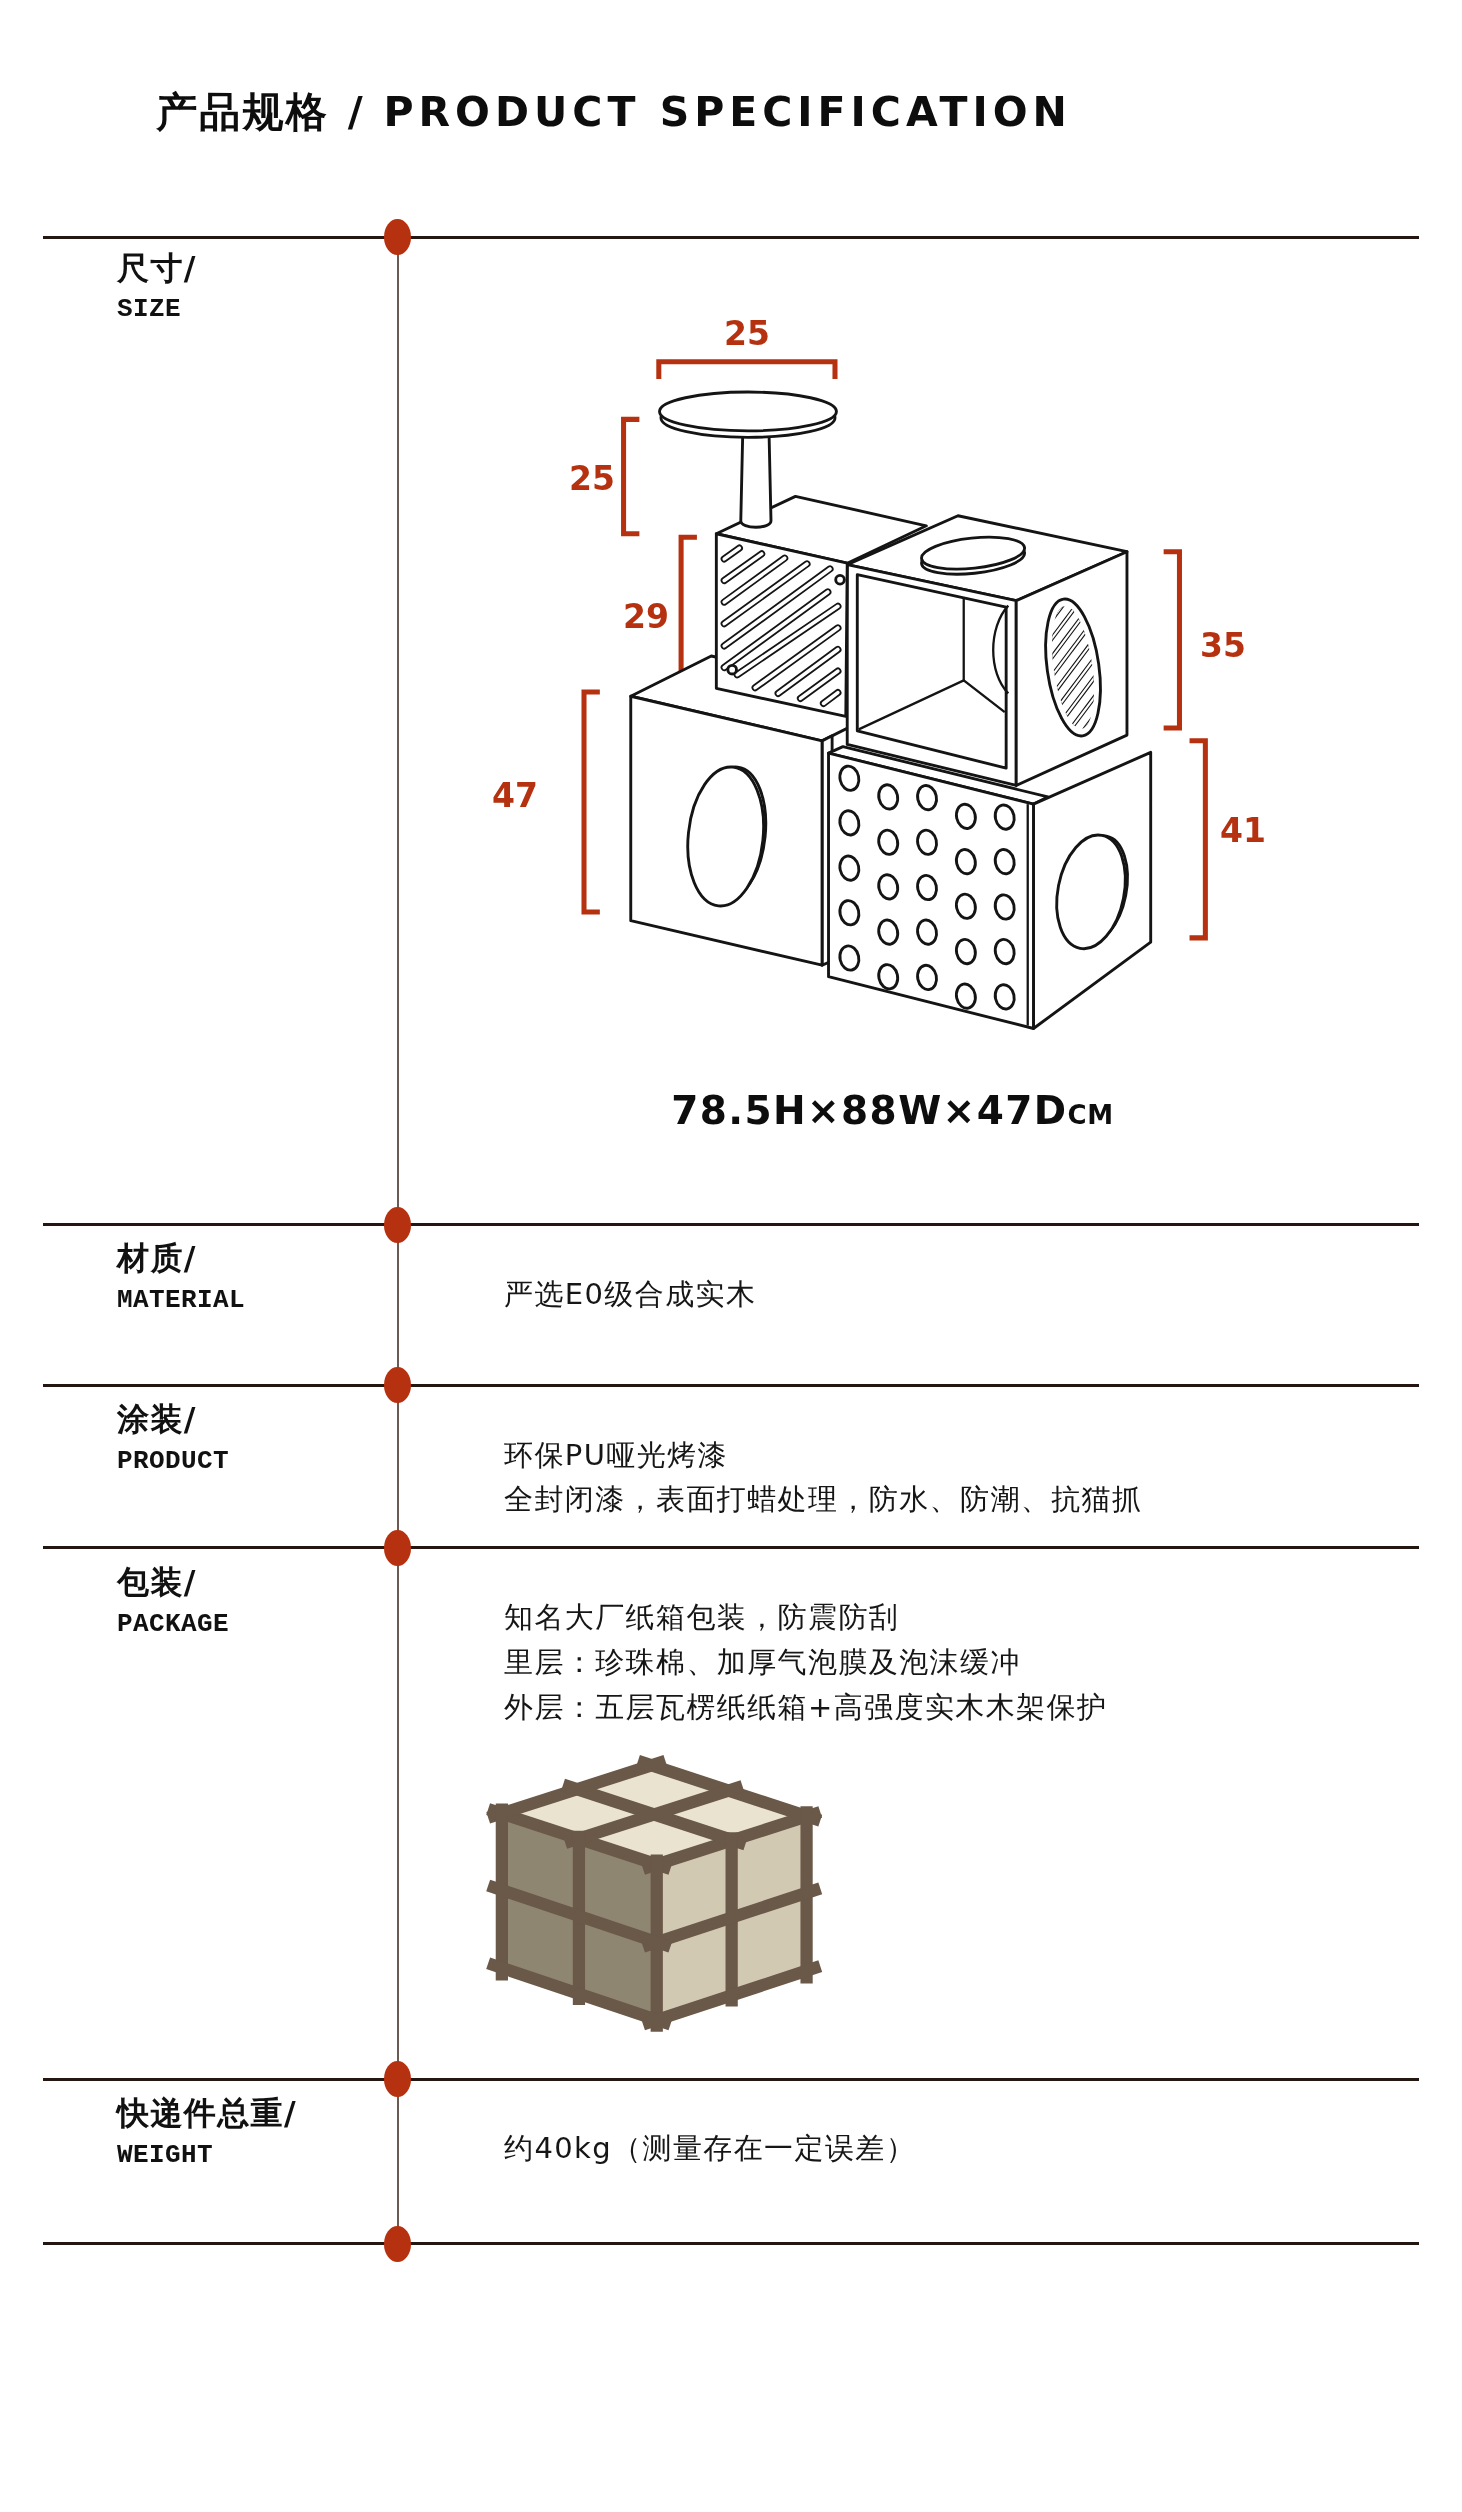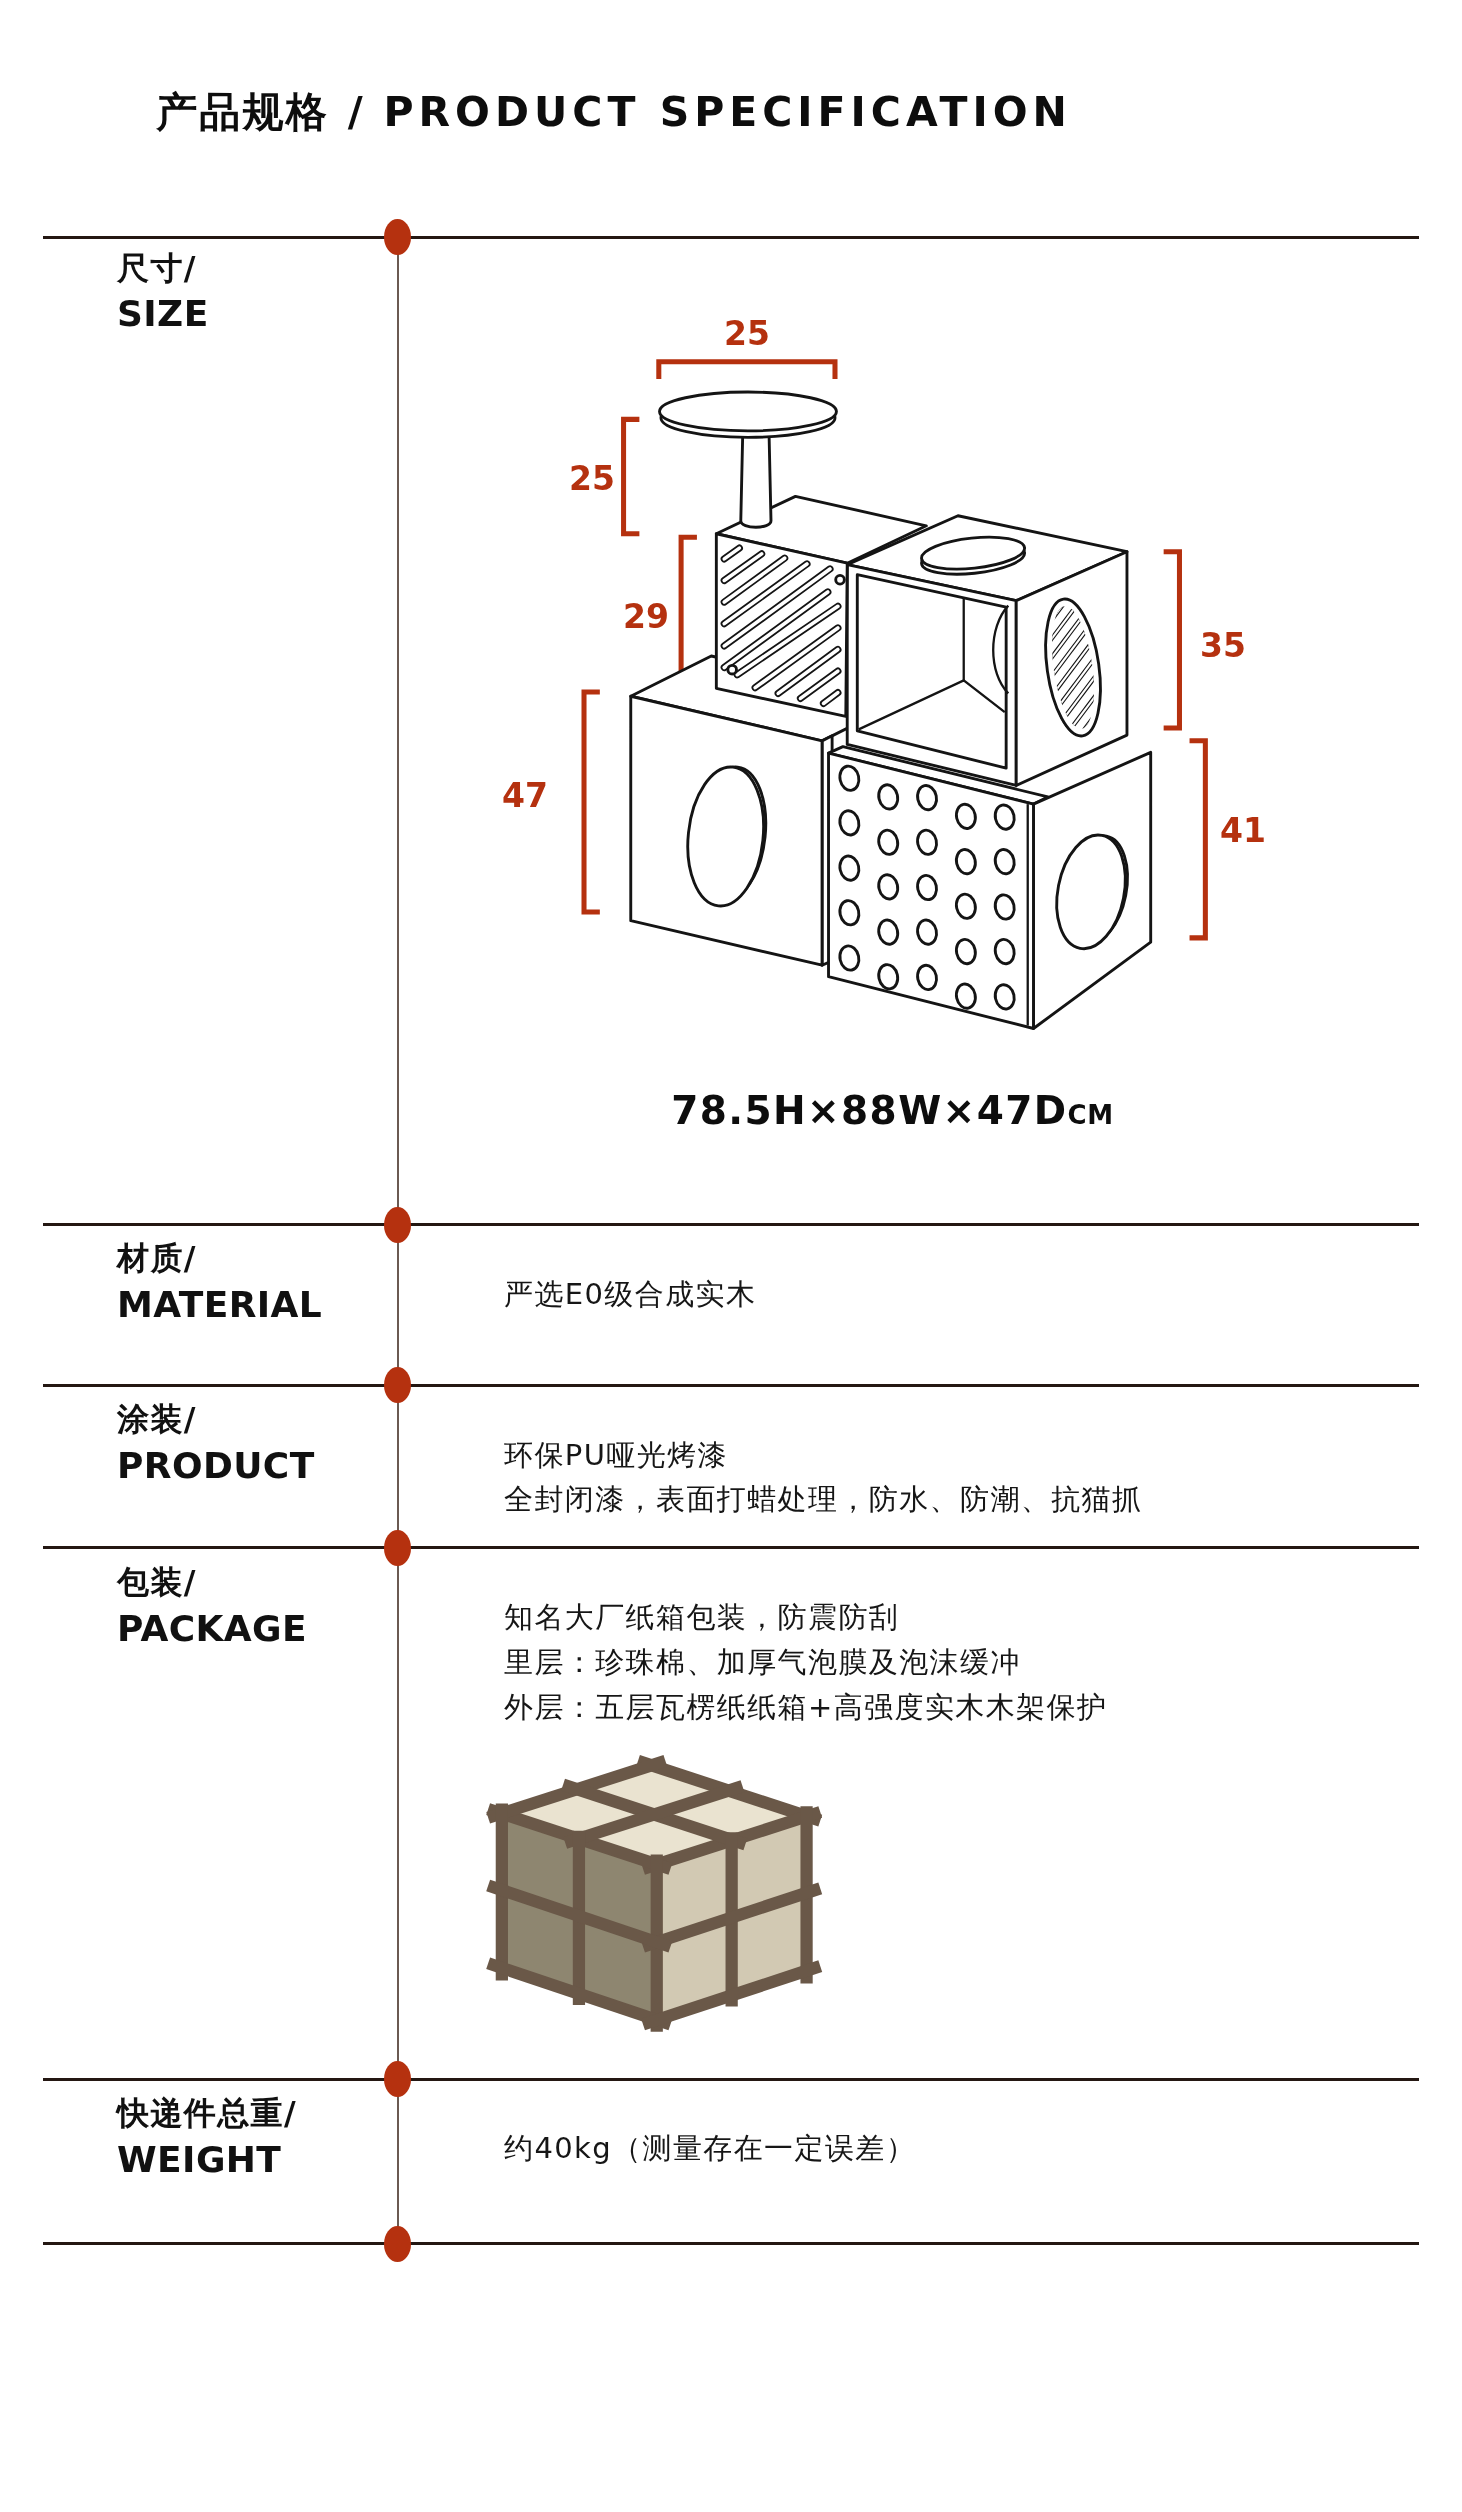--- a/index.html
+++ b/index.html
@@ -10,21 +10,21 @@
   .title{
     position:absolute;top:85px;left:0;width:1228px;text-align:center;
     font-size:41px;font-weight:700;letter-spacing:2.2px;color:#0d0d0d;white-space:nowrap;
   }
   .title .en{letter-spacing:5px;}
   .title .sep{padding:0 18.7px;}
   .hr{position:absolute;left:43px;width:1376px;height:2.9px;background:#241712;}
   .vline{position:absolute;left:397px;top:237px;width:2.2px;height:2006px;background:#6b5a52;}
   .dot{position:absolute;left:384px;width:27px;height:36px;border-radius:50%;background:#b5310f;}
   .sec-zh{position:absolute;left:117px;font-size:32px;font-weight:700;letter-spacing:1.4px;line-height:1;white-space:nowrap;}
-  .sec-en{position:absolute;left:117px;font-size:36px;font-weight:700;letter-spacing:0.4px;line-height:1;white-space:nowrap;}
+  .sec-en{position:absolute;left:117px;font-size:26px;font-weight:700;letter-spacing:0.4px;line-height:1;white-space:nowrap;font-family:Liberation Mono, monospace;}
   .body-line{position:absolute;left:504px;font-size:29px;color:#161616;letter-spacing:1.4px;line-height:1;white-space:nowrap;margin-top:36px;}
   .caption{position:absolute;left:619px;top:1088px;width:547px;text-align:center;font-weight:700;font-size:39px;letter-spacing:1.4px;color:#0d0d0d;white-space:nowrap;}
   .caption .unit{font-size:26px;letter-spacing:0.7px;}
   .dim{position:absolute;width:72px;text-align:center;color:#b5310f;font-size:33px;font-weight:700;line-height:1;}
   svg{position:absolute;}
   .outline{fill:#ffffff;stroke:#141414;stroke-width:4;stroke-linejoin:round;}
   .thin{fill:none;stroke:#141414;stroke-width:3.2;}
   .bracket{fill:none;stroke:#b5310f;stroke-width:7;}
   .slat-b{stroke:#141414;stroke-width:10;stroke-linecap:round;}
   .slat-w{stroke:#ffffff;stroke-width:5;stroke-linecap:round;}
@@ -214,21 +214,21 @@
         <ellipse cx="1397" cy="1261" rx="13" ry="17" transform="rotate(-12 1397 1261)"></ellipse>
         <ellipse cx="1397" cy="1323" rx="13" ry="17" transform="rotate(-12 1397 1323)"></ellipse>
         <ellipse cx="1397" cy="1386" rx="13" ry="17" transform="rotate(-12 1397 1386)"></ellipse>
       </g>
     </g>
   </svg>
 
   <div class="dim" style="left:711px;top:317px">25</div>
   <div class="dim" style="left:556px;top:462px">25</div>
   <div class="dim" style="left:610px;top:600px">29</div>
-  <div class="dim" style="left:489px;top:779px">47</div>
+  <div class="dim" style="left:479px;top:779px">47</div>
   <div class="dim" style="left:1187px;top:629px">35</div>
   <div class="dim" style="left:1207px;top:814px">41</div>
 
   <div class="caption">
     <span>78.5H×88W×47D</span><span class="unit">CM</span>
   </div>
 
   <svg style="left:468px;top:1727px" width="389" height="317" viewBox="650 2400 540 440">
     <polygon points="905,2453 1120,2524 912,2591 697,2520" fill="#eae3d0"></polygon>
     <polygon points="1120,2524 912,2591 912,2806 1120,2739" fill="#d2c9b3"></polygon>

